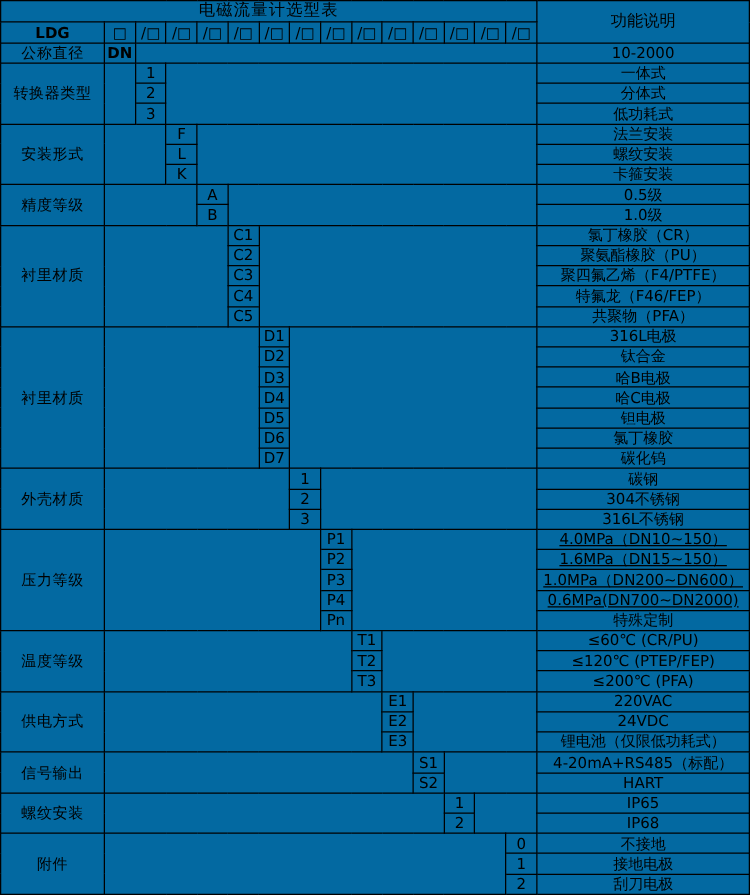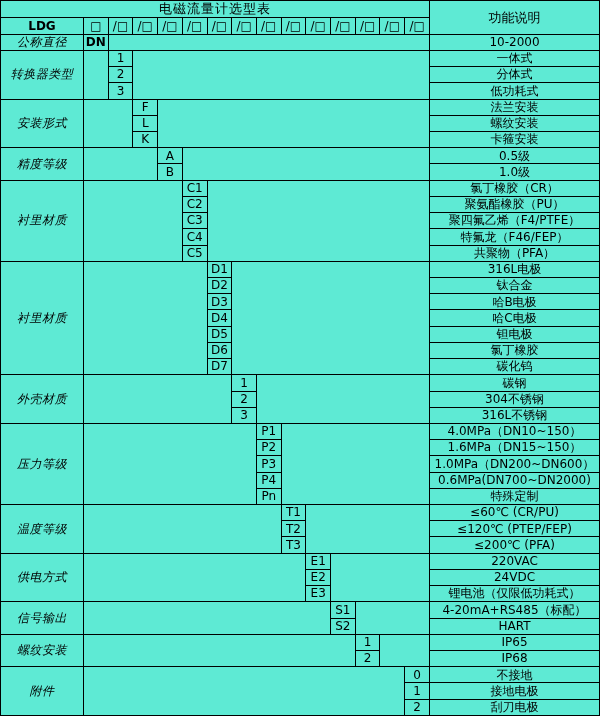--- a/index.html
+++ b/index.html
@@ -1,39 +1,39 @@
 <!DOCTYPE html>
 <html><head>
 <meta charset="utf-8">
 <style>
   html, body { margin: 0; padding: 0; background: #ffffff; }
   table.sel {
     border-collapse: collapse;
     table-layout: fixed;
     width: 600px;
     height: 716px;
-    background: #5eead4;
+    background: #0369a1;
     color: #000000;
     font-family: "DejaVu Sans", "Liberation Sans", sans-serif;
     font-size: 12px;
   }
   table.sel td {
     border: 1px solid #000000;
     padding: 0 1px;
     text-align: center;
     vertical-align: middle;
     overflow: hidden;
     white-space: nowrap;
     line-height: 1.05;
   }
   td.title-cell { font-size: 13px; letter-spacing: 1px; }
   td.fn-header  { font-size: 13px; }
   td.left-al    { text-align: left; padding-left: 5px; font-weight: bold; }
-  td.desc-left  { text-align: left; padding-left: 2px; }
-  td.cat-cell   { letter-spacing: 0.5px; font-style: italic; }
+  td.desc-left  { text-align: left; padding-left: 2px; text-decoration: underline; }
+  td.cat-cell   { letter-spacing: 0.5px; }
   td.box-cell   { font-size: 12px; }
 </style>
 </head>
 <body>
 
 <table class="sel">
   <colgroup>
     <col style="width:83px">
     <col>
       <col>

